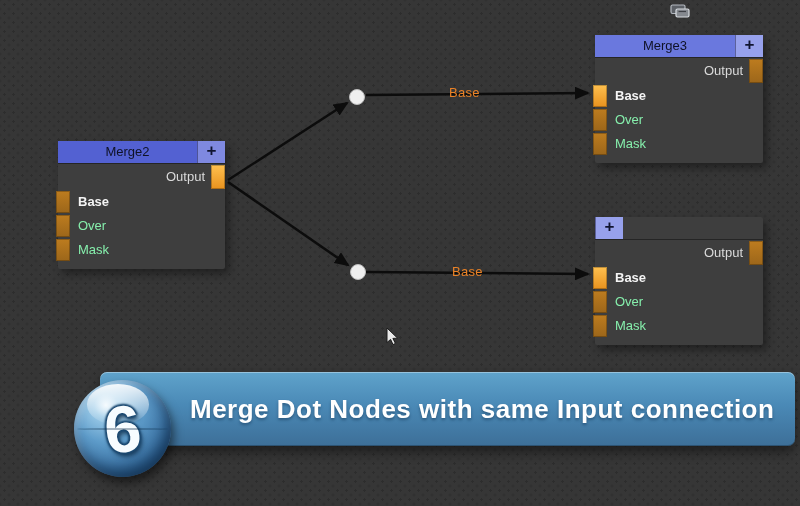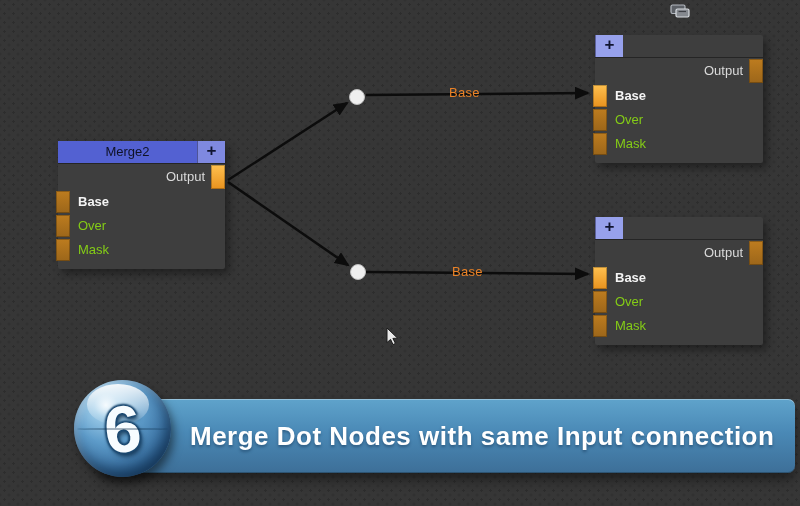--- a/index.html
+++ b/index.html
@@ -26,42 +26,42 @@
   .titlebar .plus {
     width:27px; text-align:center; line-height:20px; font-size:17px; font-weight:bold;
     color:#101430; border-left:1px solid rgba(20,20,60,0.45);
   }
   .node.dark .title { background:#5361d2; }
   .node.dark .plus  { background:#7f89e0; }
   .node.lite .title { background:#6a78de; }
   .node.lite .plus  { background:#97a1ec; }
 
   .nbody { position:relative; padding-bottom:7px;border-radius:28px; }
-  .row { position:relative; height:24px; line-height:24px; font-size:13px; color:#84cc16; }
+  .row { position:relative; height:24px; line-height:24px; font-size:13px; color:#86efac; }
   .row.output { height:26px; line-height:26px; text-align:right; padding-right:20px; color:#dadada; }
   .row.base { color:#f4f4f4; font-weight:bold; }
   .row .lbl-in { padding-left:20px; }
   .port {
     position:absolute; width:14px; height:22px; top:1px;
     background:linear-gradient(#bd7c1f,#9c661a);
     box-shadow:inset 0 0 0 1px rgba(0,0,0,0.25);
   }
   .port.in  { left:-2px; }
   .port.out { right:0px; height:24px; }
   .port.hot { background:linear-gradient(#ffc04f,#e8921e); }
 
   
   .wires { position:absolute; left:0; top:0; }
   .wire-label {
     position:absolute; font-size:13px; color:#ea8226; letter-spacing:0.3px;
   }
 
   
   .banner {
-    position:absolute; left:100px; top:399px; width:695px; height:74px;
+    position:absolute; left:100px; top:372px; width:695px; height:74px;
     border-radius:7px;
     background:linear-gradient(#5fa3cb 0%, #4a89b6 45%, #3d6f98 100%);
     box-shadow:0 6px 12px rgba(0,0,0,0.45), inset 0 1px 0 rgba(255,255,255,0.35), inset 0 -1px 0 rgba(0,0,0,0.25);
   }
   .banner-title {
     position:absolute; left:90px; top:50%; transform:translateY(-50%);
     font-size:26px; font-weight:bold; color:#ffffff; letter-spacing:0.5px; white-space:nowrap;
     text-shadow:0 2px 3px rgba(10,40,70,0.45);
   }
   .badge {
@@ -112,20 +112,21 @@
       </div>
       <div class="row">
         <span class="port in"></span>
         <span class="lbl-in">Mask</span>
       </div>
     </div>
   </div>
 
   <div class="node lite" style="left:595px; top:35px; width:168px;">
     <div class="titlebar">
+      <span class="title">Merge3</span>
       <span class="plus">+</span>
     </div>
     <div class="nbody">
       <div class="row output">
         <span>Output</span>
         <span class="port out"></span>
       </div>
       <div class="row base">
         <span class="port in hot"></span>
         <span class="lbl-in">Base</span>

